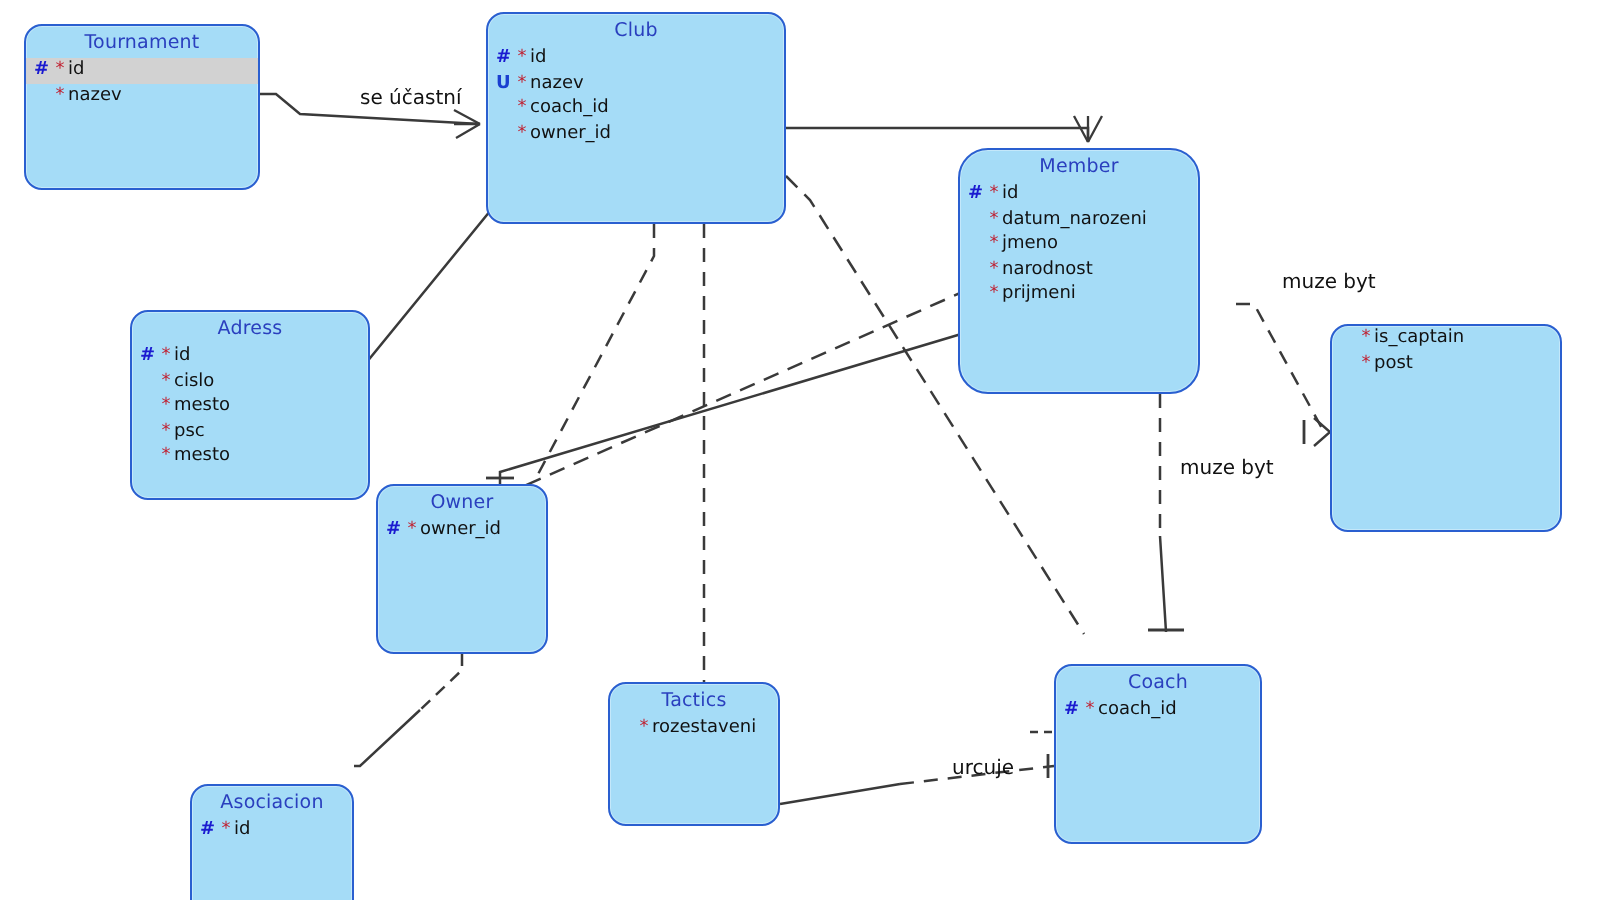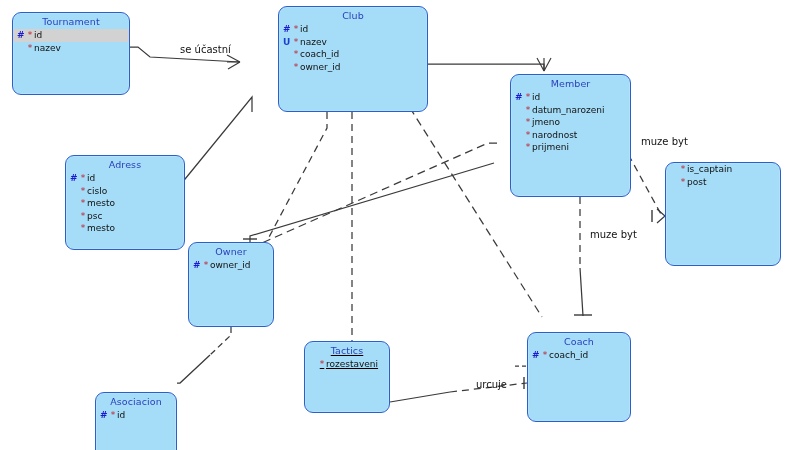--- a/index.html
+++ b/index.html
@@ -168,21 +168,21 @@
             <span class="opt-mark">*</span>
             <span class="attr-name">id</span>
           </div>
           <div class="attr">
             <span class="key-mark"></span>
             <span class="opt-mark">*</span>
             <span class="attr-name">nazev</span>
           </div>
         </div>
       </div>
-      <div class="entity" style="left: 243px; top: 6px; width: 150px; height: 106px; margin-left: 35px;">
+      <div class="entity" style="left: 243px; top: 6px; width: 150px; height: 106px;">
         <div class="entity-title">Club</div>
         <div class="attrs">
           <div class="attr">
             <span class="key-mark">#</span>
             <span class="opt-mark">*</span>
             <span class="attr-name">id</span>
           </div>
           <div class="attr">
             <span class="key-mark unique">U</span>
             <span class="opt-mark">*</span>
@@ -193,21 +193,21 @@
             <span class="opt-mark">*</span>
             <span class="attr-name">coach_id</span>
           </div>
           <div class="attr">
             <span class="key-mark"></span>
             <span class="opt-mark">*</span>
             <span class="attr-name">owner_id</span>
           </div>
         </div>
       </div>
-      <div class="entity" style="left: 510px; top: 74px; width: 121px; height: 123px;">
+      <div class="entity" style="left: 479px; top: 74px; width: 121px; height: 123px; border-radius: 15px;">
         <div class="entity-title">Member</div>
         <div class="attrs">
           <div class="attr">
             <span class="key-mark">#</span>
             <span class="opt-mark">*</span>
             <span class="attr-name">id</span>
           </div>
           <div class="attr">
             <span class="key-mark"></span>
             <span class="opt-mark">*</span>
@@ -287,21 +287,21 @@
       <div class="entity" style="left: 95px; top: 348px; width: 82px; height: 68px; margin-top: 44px;">
         <div class="entity-title">Asociacion</div>
         <div class="attrs">
           <div class="attr">
             <span class="key-mark">#</span>
             <span class="opt-mark">*</span>
             <span class="attr-name">id</span>
           </div>
         </div>
       </div>
-      <div class="entity" style="left: 304px; top: 341px; width: 86px; height: 72px; text-decoration: underline;">
+      <div class="entity" style="left: 304px; top: 341px; width: 86px; height: 72px;">
         <div class="entity-title">Tactics</div>
         <div class="attrs">
           <div class="attr">
             <span class="key-mark"></span>
             <span class="opt-mark">*</span>
             <span class="attr-name">rozestaveni</span>
           </div>
         </div>
       </div>
       <div class="entity" style="left: 527px; top: 332px; width: 104px; height: 90px;">

